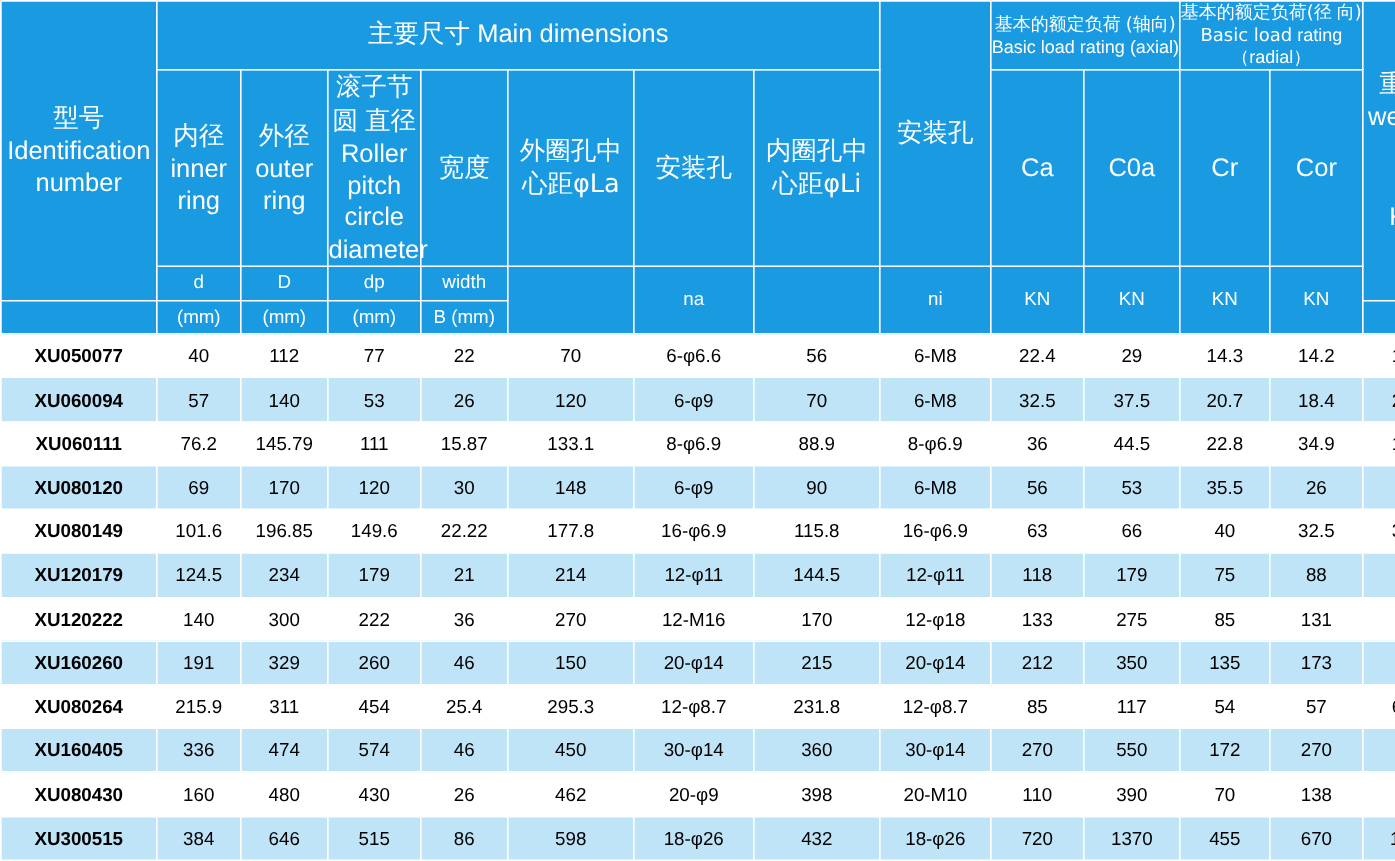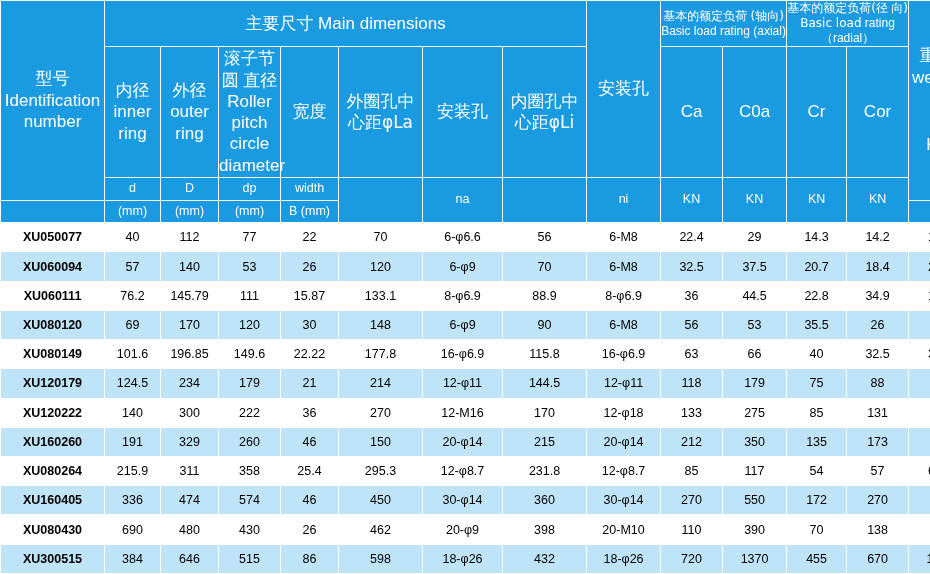--- a/index.html
+++ b/index.html
@@ -327,21 +327,21 @@
         <td class="cell">212</td>
         <td class="cell">350</td>
         <td class="cell">135</td>
         <td class="cell">173</td>
         <td class="cell">16</td>
       </tr>
       <tr class="row-odd">
         <td class="cell model">XU080264</td>
         <td class="cell">215.9</td>
         <td class="cell">311</td>
-        <td class="cell">358</td>
+        <td class="cell">454</td>
         <td class="cell">25.4</td>
         <td class="cell">295.3</td>
         <td class="cell">12-φ8.7</td>
         <td class="cell">231.8</td>
         <td class="cell">12-φ8.7</td>
         <td class="cell">85</td>
         <td class="cell">117</td>
         <td class="cell">54</td>
         <td class="cell">57</td>
         <td class="cell">6.9</td>
@@ -357,21 +357,21 @@
         <td class="cell">360</td>
         <td class="cell">30-φ14</td>
         <td class="cell">270</td>
         <td class="cell">550</td>
         <td class="cell">172</td>
         <td class="cell">270</td>
         <td class="cell">25</td>
       </tr>
       <tr class="row-odd">
         <td class="cell model">XU080430</td>
-        <td class="cell">690</td>
+        <td class="cell">160</td>
         <td class="cell">480</td>
         <td class="cell">430</td>
         <td class="cell">26</td>
         <td class="cell">462</td>
         <td class="cell">20-φ9</td>
         <td class="cell">398</td>
         <td class="cell">20-M10</td>
         <td class="cell">110</td>
         <td class="cell">390</td>
         <td class="cell">70</td>

